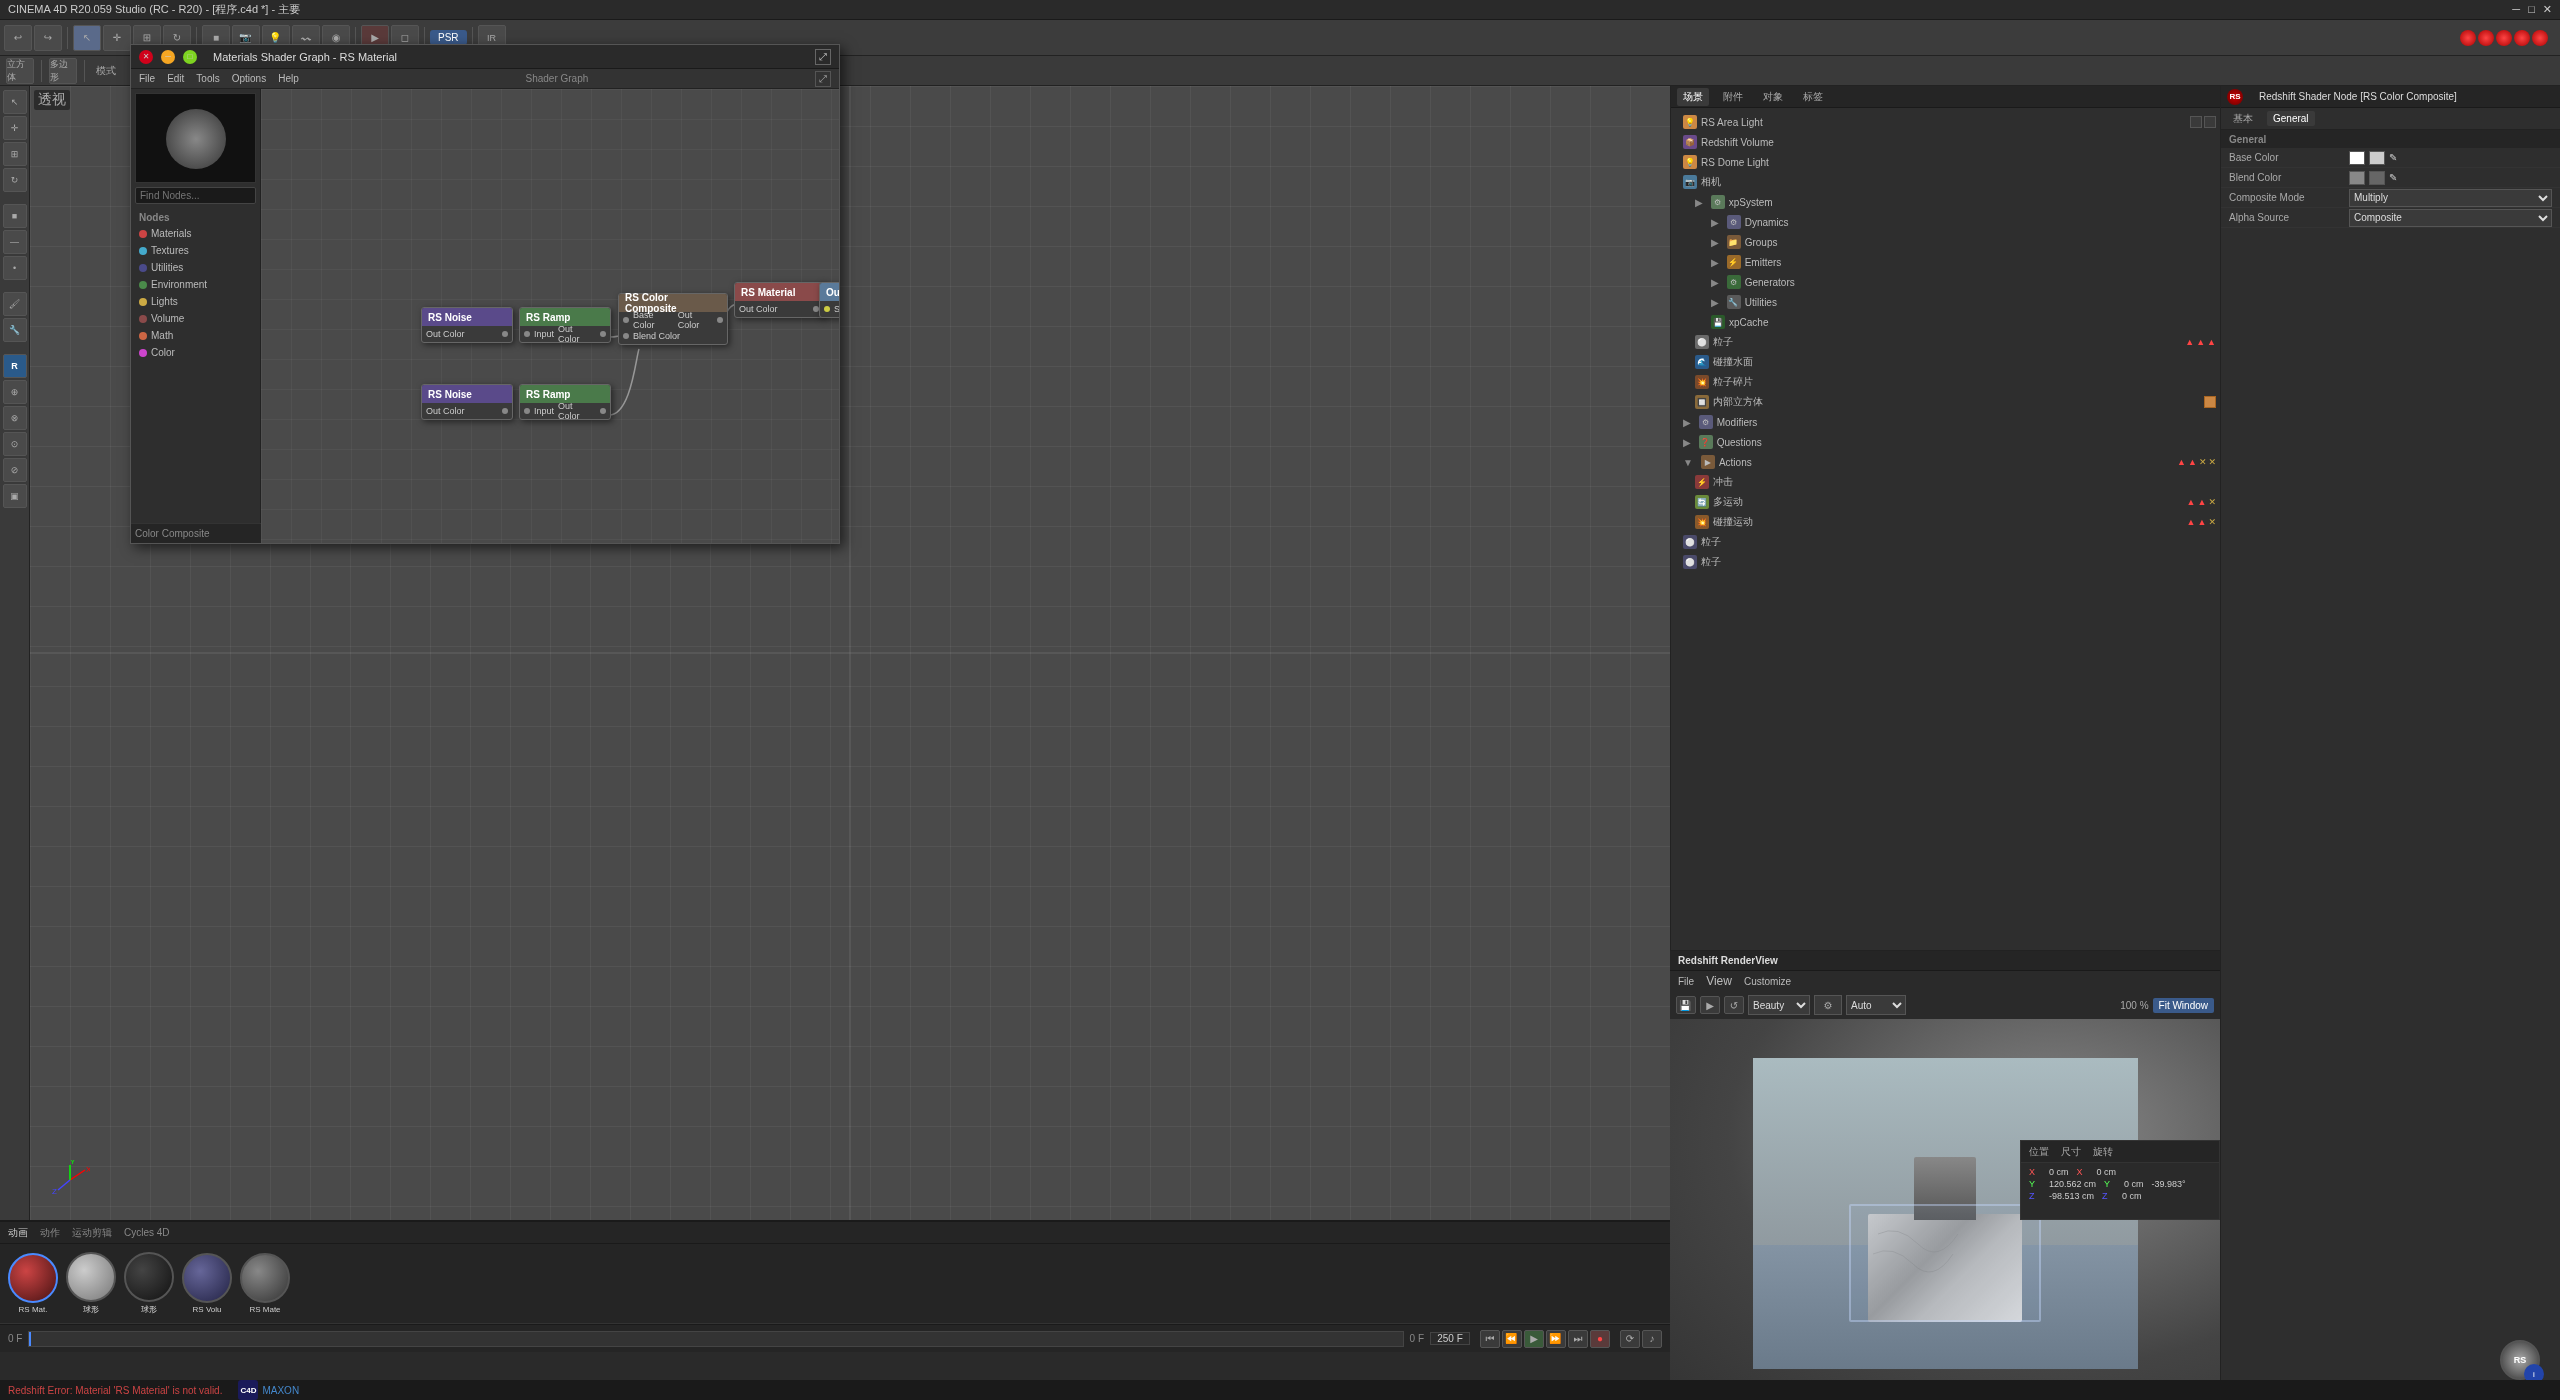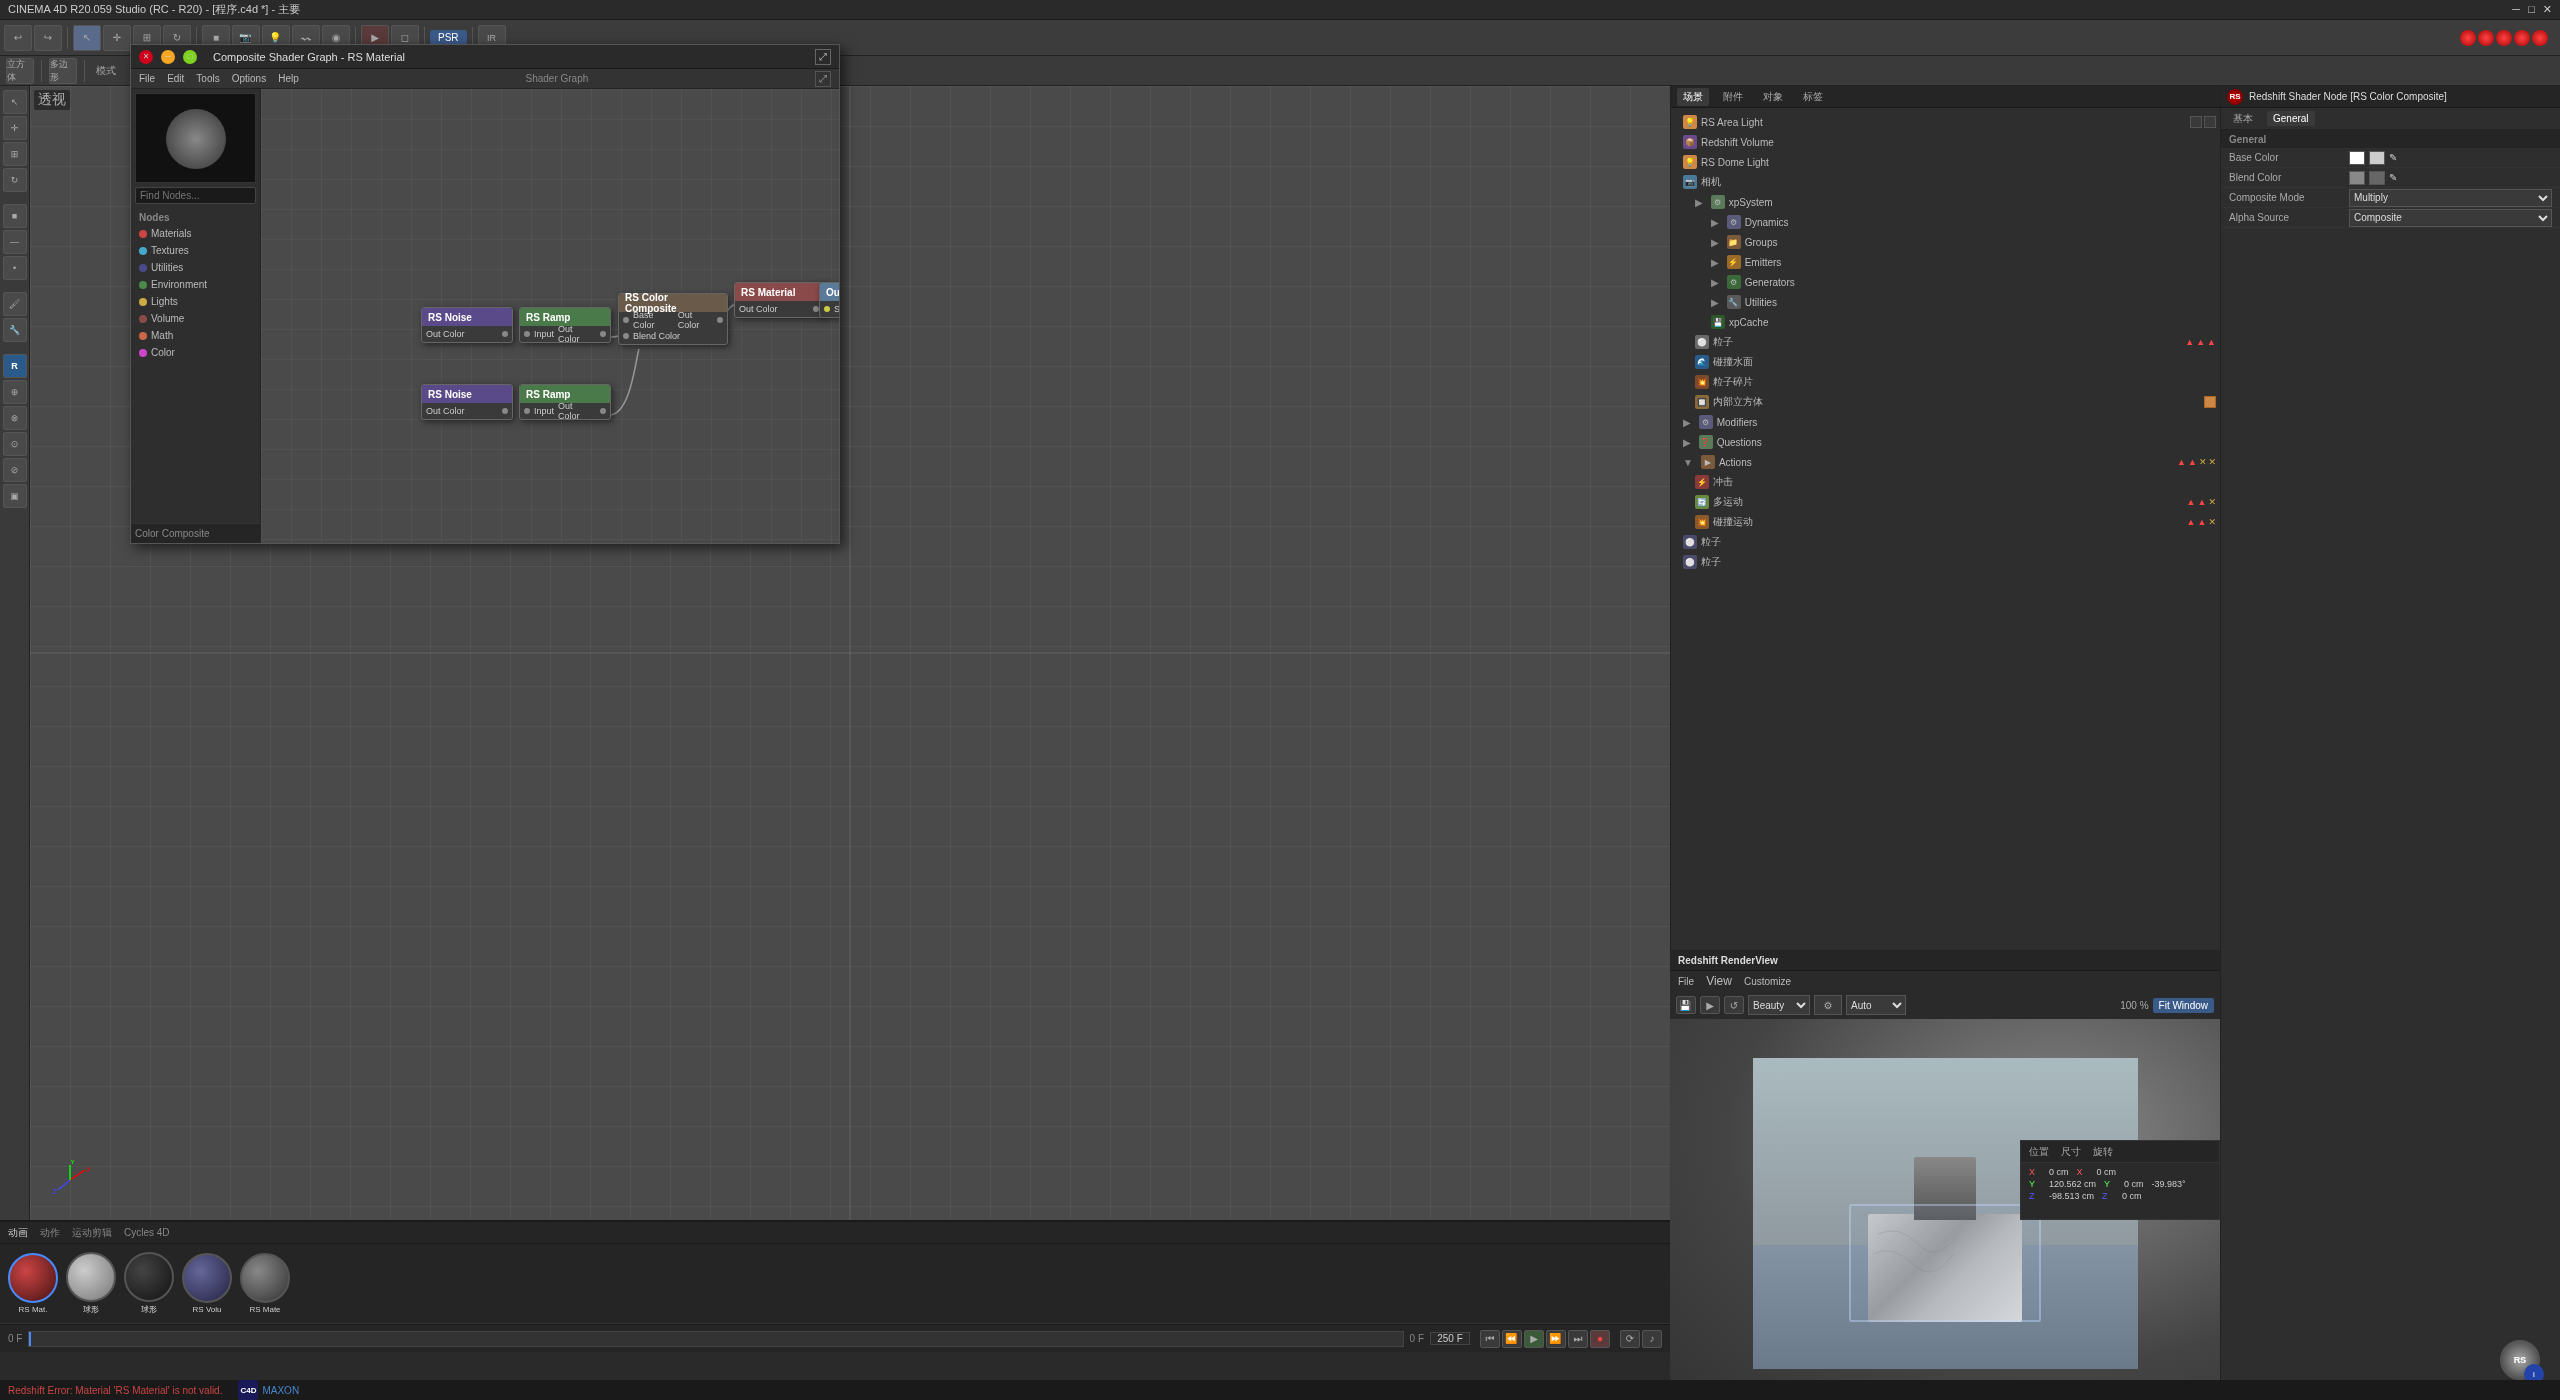--- a/index.html
+++ b/index.html
@@ -612,21 +612,21 @@
     </div>
   </div>
 </div>
 
 <div id="shader-dialog">
 
   <div id="shader-dialog-titlebar">
     <div class="dialog-winbtn close">✕</div>
     <div class="dialog-winbtn minimize">─</div>
     <div class="dialog-winbtn maximize">□</div>
-    <span style="font-size:11px; color:#ddd; margin-left:8px; flex:1;">Composite Shader Graph - RS Material</span>
+    <span style="font-size:11px; color:#ddd; margin-left:8px; flex:1;">Materials Shader Graph - RS Material</span>
     <div style="width:16px;height:16px;border:1px solid #666;cursor:pointer;display:flex;align-items:center;justify-content:center;font-size:10px;">⤢</div>
   </div>
 
   <div id="shader-dialog-menubar">
     <span>File</span>
     <span>Edit</span>
     <span>Tools</span>
     <span>Options</span>
     <span>Help</span>
     <span style="flex:1;text-align:center;color:#888;font-size:10px;">Shader Graph</span>
@@ -926,21 +926,21 @@
     <div class="scene-item">
       <div class="item-icon" style="background:#4a4a6a;">⚪</div>
       <span>粒子</span>
     </div>
   </div>
 </div>
 
 <div id="attr-panel">
   <div id="attr-panel-header">
     <div class="rs-icon">RS</div>
-    <span style="font-size:10px;color:#ddd;margin-left:6px;flex:1;">Redshift Shader Node [RS Color Composite]</span>
+    <span style="font-size:10px;color:#ddd;margin-left:16px;flex:1;">Redshift Shader Node [RS Color Composite]</span>
   </div>
 
   <div style="height:22px;background:#2e2e2e;display:flex;align-items:center;padding:0 6px;gap:8px;border-bottom:1px solid #222;">
     <span style="font-size:10px;color:#aaa;padding:2px 6px;cursor:pointer;">基本</span>
     <span style="font-size:10px;color:#fff;padding:2px 6px;background:#3a3a3a;border-radius:2px;cursor:pointer;">General</span>
   </div>
 
   <div style="height:18px;background:#252525;display:flex;align-items:center;padding:0 8px;">
     <span style="font-size:10px;color:#888;font-weight:bold;">General</span>
   </div>

